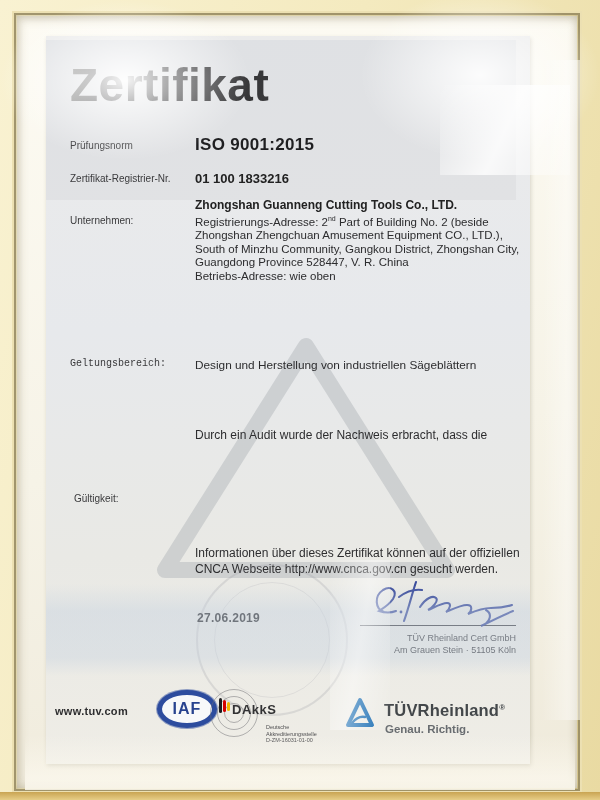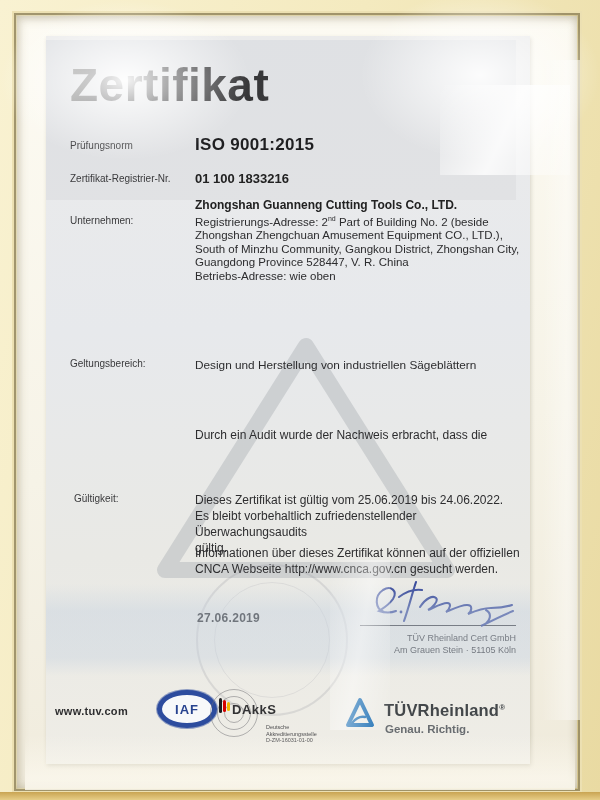--- a/index.html
+++ b/index.html
@@ -43,21 +43,21 @@
   .watermark{position:absolute;left:105px;top:296px;width:310px;height:252px;pointer-events:none;}
   .seal{position:absolute;left:150px;top:528px;width:148px;height:148px;border-radius:50%;
         border:2px solid rgba(158,160,168,.26);pointer-events:none;}
   .seal::after{content:"";position:absolute;left:16px;top:16px;right:16px;bottom:16px;border-radius:50%;
         border:1.5px solid rgba(158,160,168,.2);}
   
   .website{position:absolute;left:9px;top:669px;font-size:11px;font-weight:bold;color:#2e2e30;letter-spacing:.3px;}
   .iaf{position:absolute;left:111px;top:654px;width:60px;height:38px;border-radius:50%;
        border:5px solid #2d4c9e;background:#f7f8fa;box-sizing:border-box;
        display:flex;align-items:center;justify-content:center;box-shadow:0 0 0 1px rgba(45,76,158,.5);}
-  .iaf span{font-size:13px;font-weight:bold;color:#27428f;letter-spacing:1px;}
+  .iaf span{font-size:16px;font-weight:bold;color:#27428f;letter-spacing:1px;}
   .dakks-arc{position:absolute;border-radius:50%;border:1px solid rgba(112,112,115,.5);}
   .flag-bar{position:absolute;border-radius:2px;}
   .dakks-label{position:absolute;left:186px;top:666px;font-size:13px;font-weight:bold;color:#323234;letter-spacing:.5px;}
   .dakks-sub{position:absolute;left:220px;top:688px;font-size:5.5px;line-height:6.5px;color:#4e4e50;}
   .tuv-tri{position:absolute;left:299px;top:661px;width:30px;height:32px;}
   .tuv-brand{position:absolute;left:338px;top:665px;font-size:16.5px;font-weight:bold;color:#43474a;letter-spacing:.2px;}
   .tuv-brand sup{font-size:8px;}
   .tuv-tag{position:absolute;left:339px;top:687px;font-size:11.5px;font-weight:bold;color:#686c70;}
   
   .glare{position:absolute;pointer-events:none;}
@@ -102,33 +102,28 @@
     <div class="label" style="left:24px;top:179px;">Unternehmen:</div>
     <div class="company">
       <div class="cname">Zhongshan Guanneng Cutting Tools Co., LTD.</div>
       <div><span>Registrierungs-Adresse: 2</span><sup>nd</sup><span> Part of Building No. 2 (beside</span></div>
       <div>Zhongshan Zhengchuan Amusement Equipment CO., LTD.),</div>
       <div>South of Minzhu Community, Gangkou District, Zhongshan City,</div>
       <div>Guangdong Province 528447, V. R. China</div>
       <div>Betriebs-Adresse: wie oben</div>
     </div>
 
-    <div class="label" style="left:24px;top:322px;">Geltungsbereich:</div>
+    <div class="label" style="left:24px;top:322px;font-family:Liberation Mono, monospace;">Geltungsbereich:</div>
     <div class="scope-val">Design und Herstellung von industriellen Sägeblättern</div>
 
     <div class="body-txt" style="left:149px;top:391px;">
       <div>Durch ein Audit wurde der Nachweis erbracht, dass die</div>
     </div>
 
     <div class="label" style="left:28px;top:457px;">Gültigkeit:</div>
-    <div class="body-txt" style="left:149px;top:456px;">
-      <div>Dieses Zertifikat ist gültig vom 25.06.2019 bis 24.06.2022.</div>
-      <div>Es bleibt vorbehaltlich zufriedenstellender Überwachungsaudits</div>
-      <div>gültig.</div>
-    </div>
 
     <div class="body-txt" style="left:149px;top:509px;">
       <div>Informationen über dieses Zertifikat können auf der offiziellen</div>
       <div>CNCA Webseite http://www.cnca.gov.cn gesucht werden.</div>
     </div>
 
     <div class="seal"></div>
 
     <div class="date">27.06.2019</div>
     <div class="sig-line"></div>

